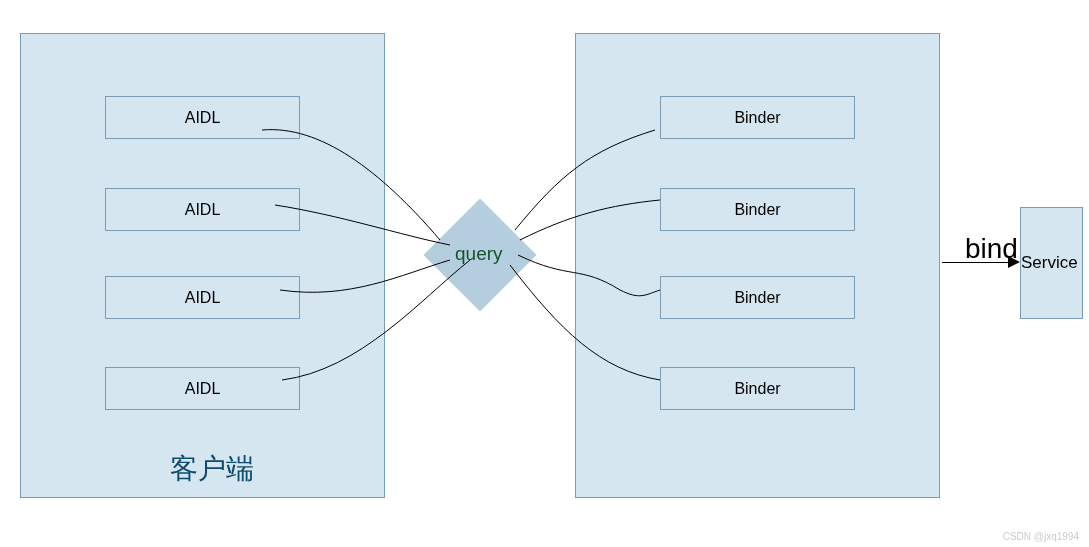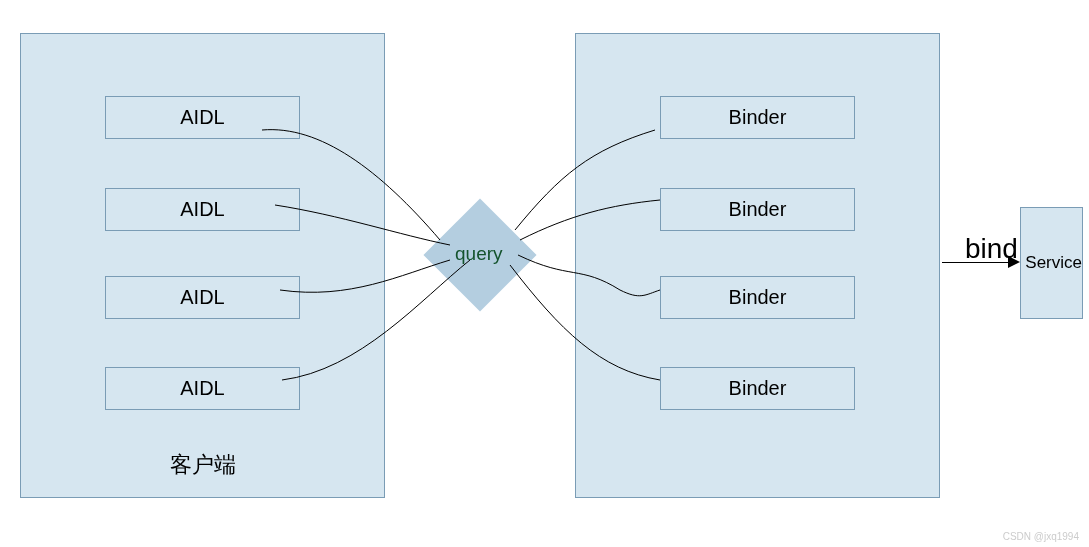--- a/index.html
+++ b/index.html
@@ -24,27 +24,27 @@
       background: #d6e6f0;
       border: 1.5px solid #7a9cb5;
     }
     .inner-box {
       position: absolute;
       background: #d6e6f0;
       border: 1.5px solid #7a9cb5;
       display: flex;
       align-items: center;
       justify-content: center;
-      font-size: 20px;
+      font-size: 16px;
       color: #000;
     }
     .title-label {
       position: absolute;
-      font-size: 22px;
-      color: #000000;
+      font-size: 28px;
+      color: #0c4a6e;
     }
     .diamond {
       position: absolute;
       width: 80px;
       height: 80px;
       transform: rotate(45deg);
       background: #b4cee0;
       display: flex;
       align-items: center;
       justify-content: center;
@@ -54,21 +54,21 @@
       font-size: 19px;
       color: #14532d;
       z-index: 10;
     }
     .service-box {
       position: absolute;
       background: #d6e6f0;
       border: 1.5px solid #7a9cb5;
       display: flex;
       align-items: center;
-      justify-content: flex-end;
+      justify-content: flex-start;
       font-size: 17px;
       color: #000;
     }
     .bind-label {
       position: absolute;
       font-size: 28px;
       color: #000;
     }
     .arrow-line {
       position: absolute;

